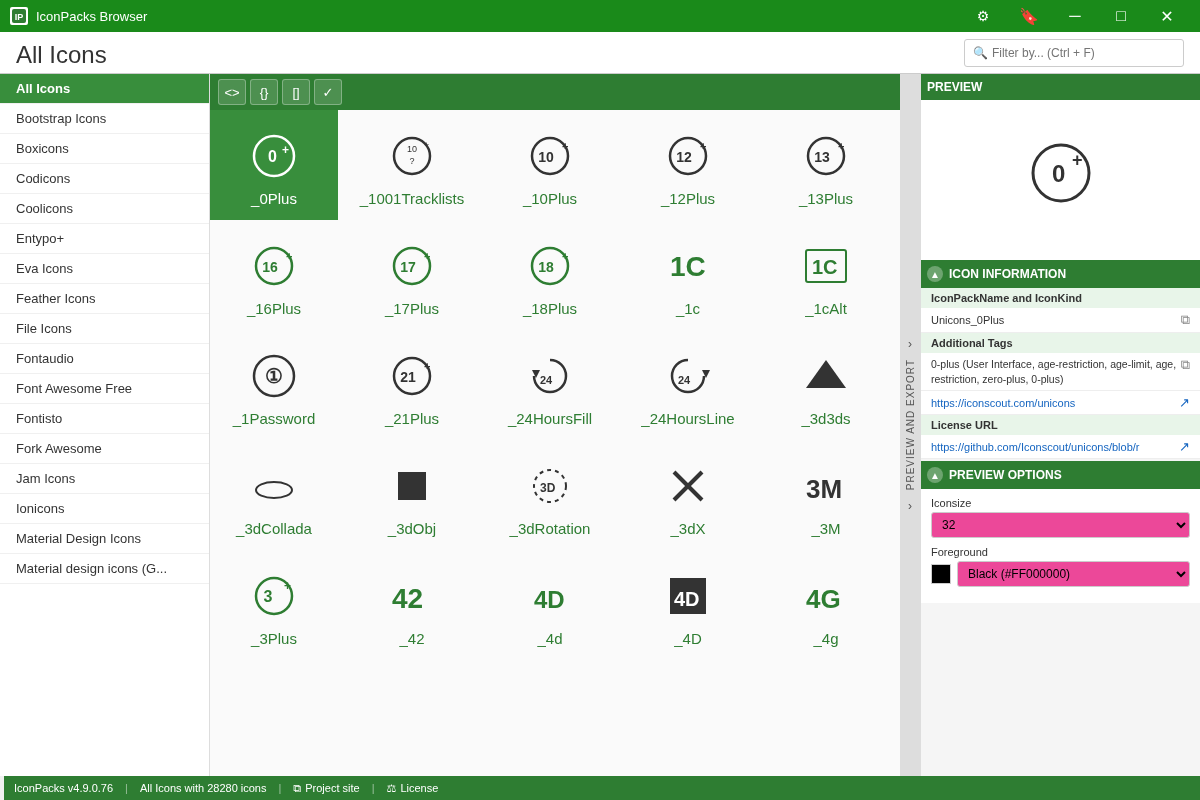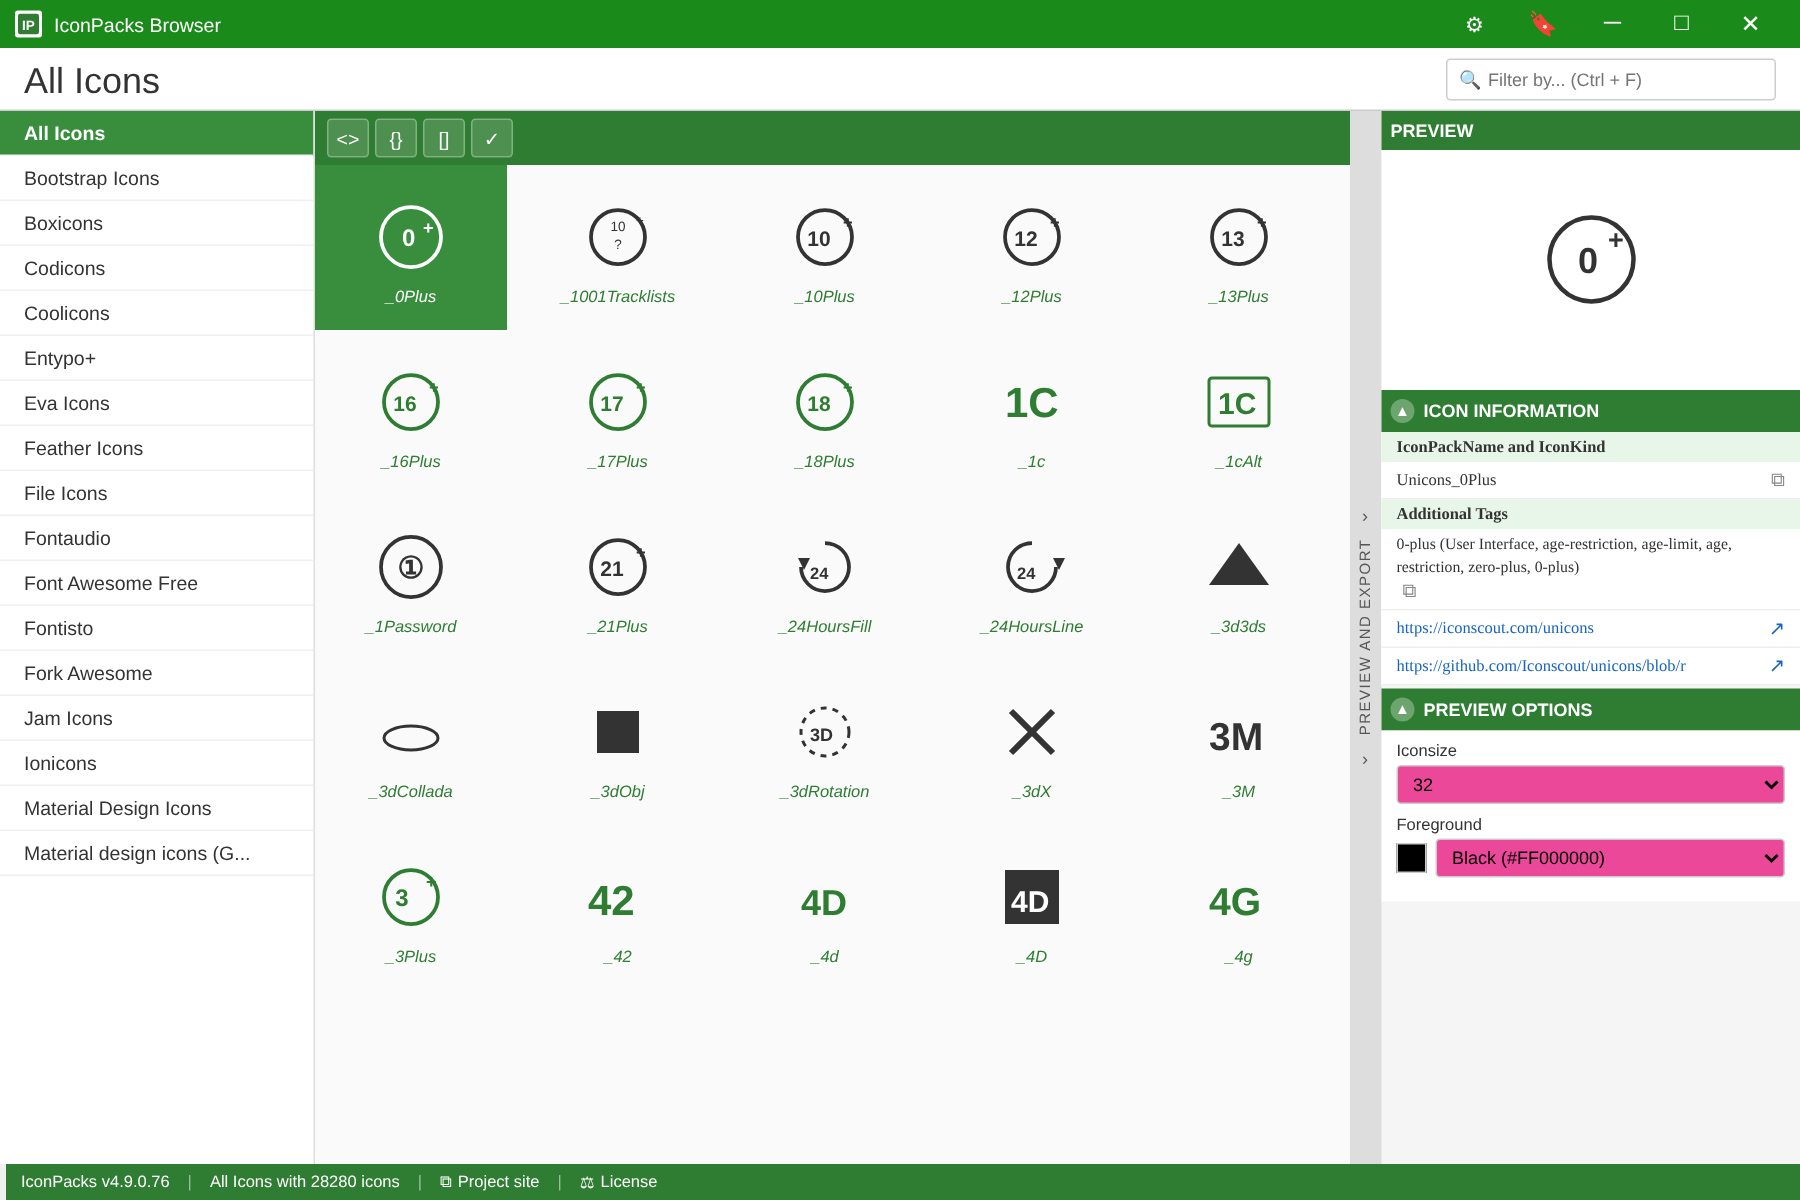--- a/index.html
+++ b/index.html
@@ -123,21 +123,21 @@
       display: flex;
       flex-direction: column;
       align-items: center;
       justify-content: center;
       cursor: pointer;
       border: 1px solid transparent;
       padding: 8px 4px 4px 4px;
     }
     .icon-cell.selected { background: #388e3c; }
     .icon-cell .icon-img { font-size: 40px; margin-bottom: 6px; display: flex; align-items: center; justify-content: center; height: 56px; }
-    .icon-cell .icon-name { font-size: 11px; color: #2e7d32; text-align: right; word-break: break-all; font-style: italic; }
+    .icon-cell .icon-name { font-size: 15px; color: #2e7d32; text-align: right; word-break: break-all; }
     .icon-cell.selected .icon-name { color: white; }
     .icon-cell.selected .icon-img { color: white; }
 
     
     #expand-arrow {
       width: 20px;
       background: #ddd;
       display: flex;
       align-items: center;
       justify-content: center;
@@ -188,21 +188,21 @@
     }
     .section-header .circle-btn {
       width: 16px; height: 16px;
       border-radius: 50%;
       background: rgba(255,255,255,0.3);
       display: flex; align-items: center; justify-content: center;
       font-size: 10px; cursor: pointer;
     }
 
     
-    .info-section { background: white; padding: 0; font-family: Liberation Serif, serif; }
+    .info-section { background: white; padding: 0; }
     .info-row-header {
       background: #e8f5e9;
       padding: 4px 10px;
       font-size: 11px;
       font-weight: bold;
       color: #333;
     }
     .info-row-value {
       padding: 4px 10px;
       font-size: 11px;
@@ -608,31 +608,32 @@
 
     <div class="info-section">
       <div class="info-row-header">IconPackName and IconKind</div>
       <div class="info-row-value">
         <span>Unicons_0Plus</span>
         <span class="copy-btn">⧉</span>
       </div>
 
       <div class="info-row-header">Additional Tags</div>
       <div class="info-row-value" style="flex-direction:column; align-items:flex-start;">
-        <div style="display:flex; align-items:flex-start; justify-content:space-between; width:100%;flex-direction:column;">
+        <div style="display:flex; align-items:flex-start; justify-content:space-between; width:100%;">
           <span style="flex:1; word-break:break-word; font-size:10.5px; line-height:1.4;">0-plus (User Interface, age-restriction, age-limit, age, restriction, zero-plus, 0-plus)</span>
           <span class="copy-btn" style="margin-left:4px; flex-shrink:0;">⧉</span>
         </div>
       </div>
 
       <div class="info-row-value">
         <span style="color:#1565c0; font-size:11px; overflow:hidden; text-overflow:ellipsis; white-space:nowrap; max-width:210px;">https://iconscout.com/unicons</span>
         <span class="ext-btn">↗</span>
       </div>
 
+      <div class="info-row-header">License URL</div>
       <div class="info-row-value">
         <span style="color:#1565c0; font-size:11px; overflow:hidden; text-overflow:ellipsis; white-space:nowrap; max-width:210px;">https://github.com/Iconscout/unicons/blob/r</span>
         <span class="ext-btn">↗</span>
       </div>
     </div>
 
     <div class="section-header" style="margin-top:2px;">
       <div class="circle-btn">▲</div>
       <span>PREVIEW OPTIONS</span>
     </div>

